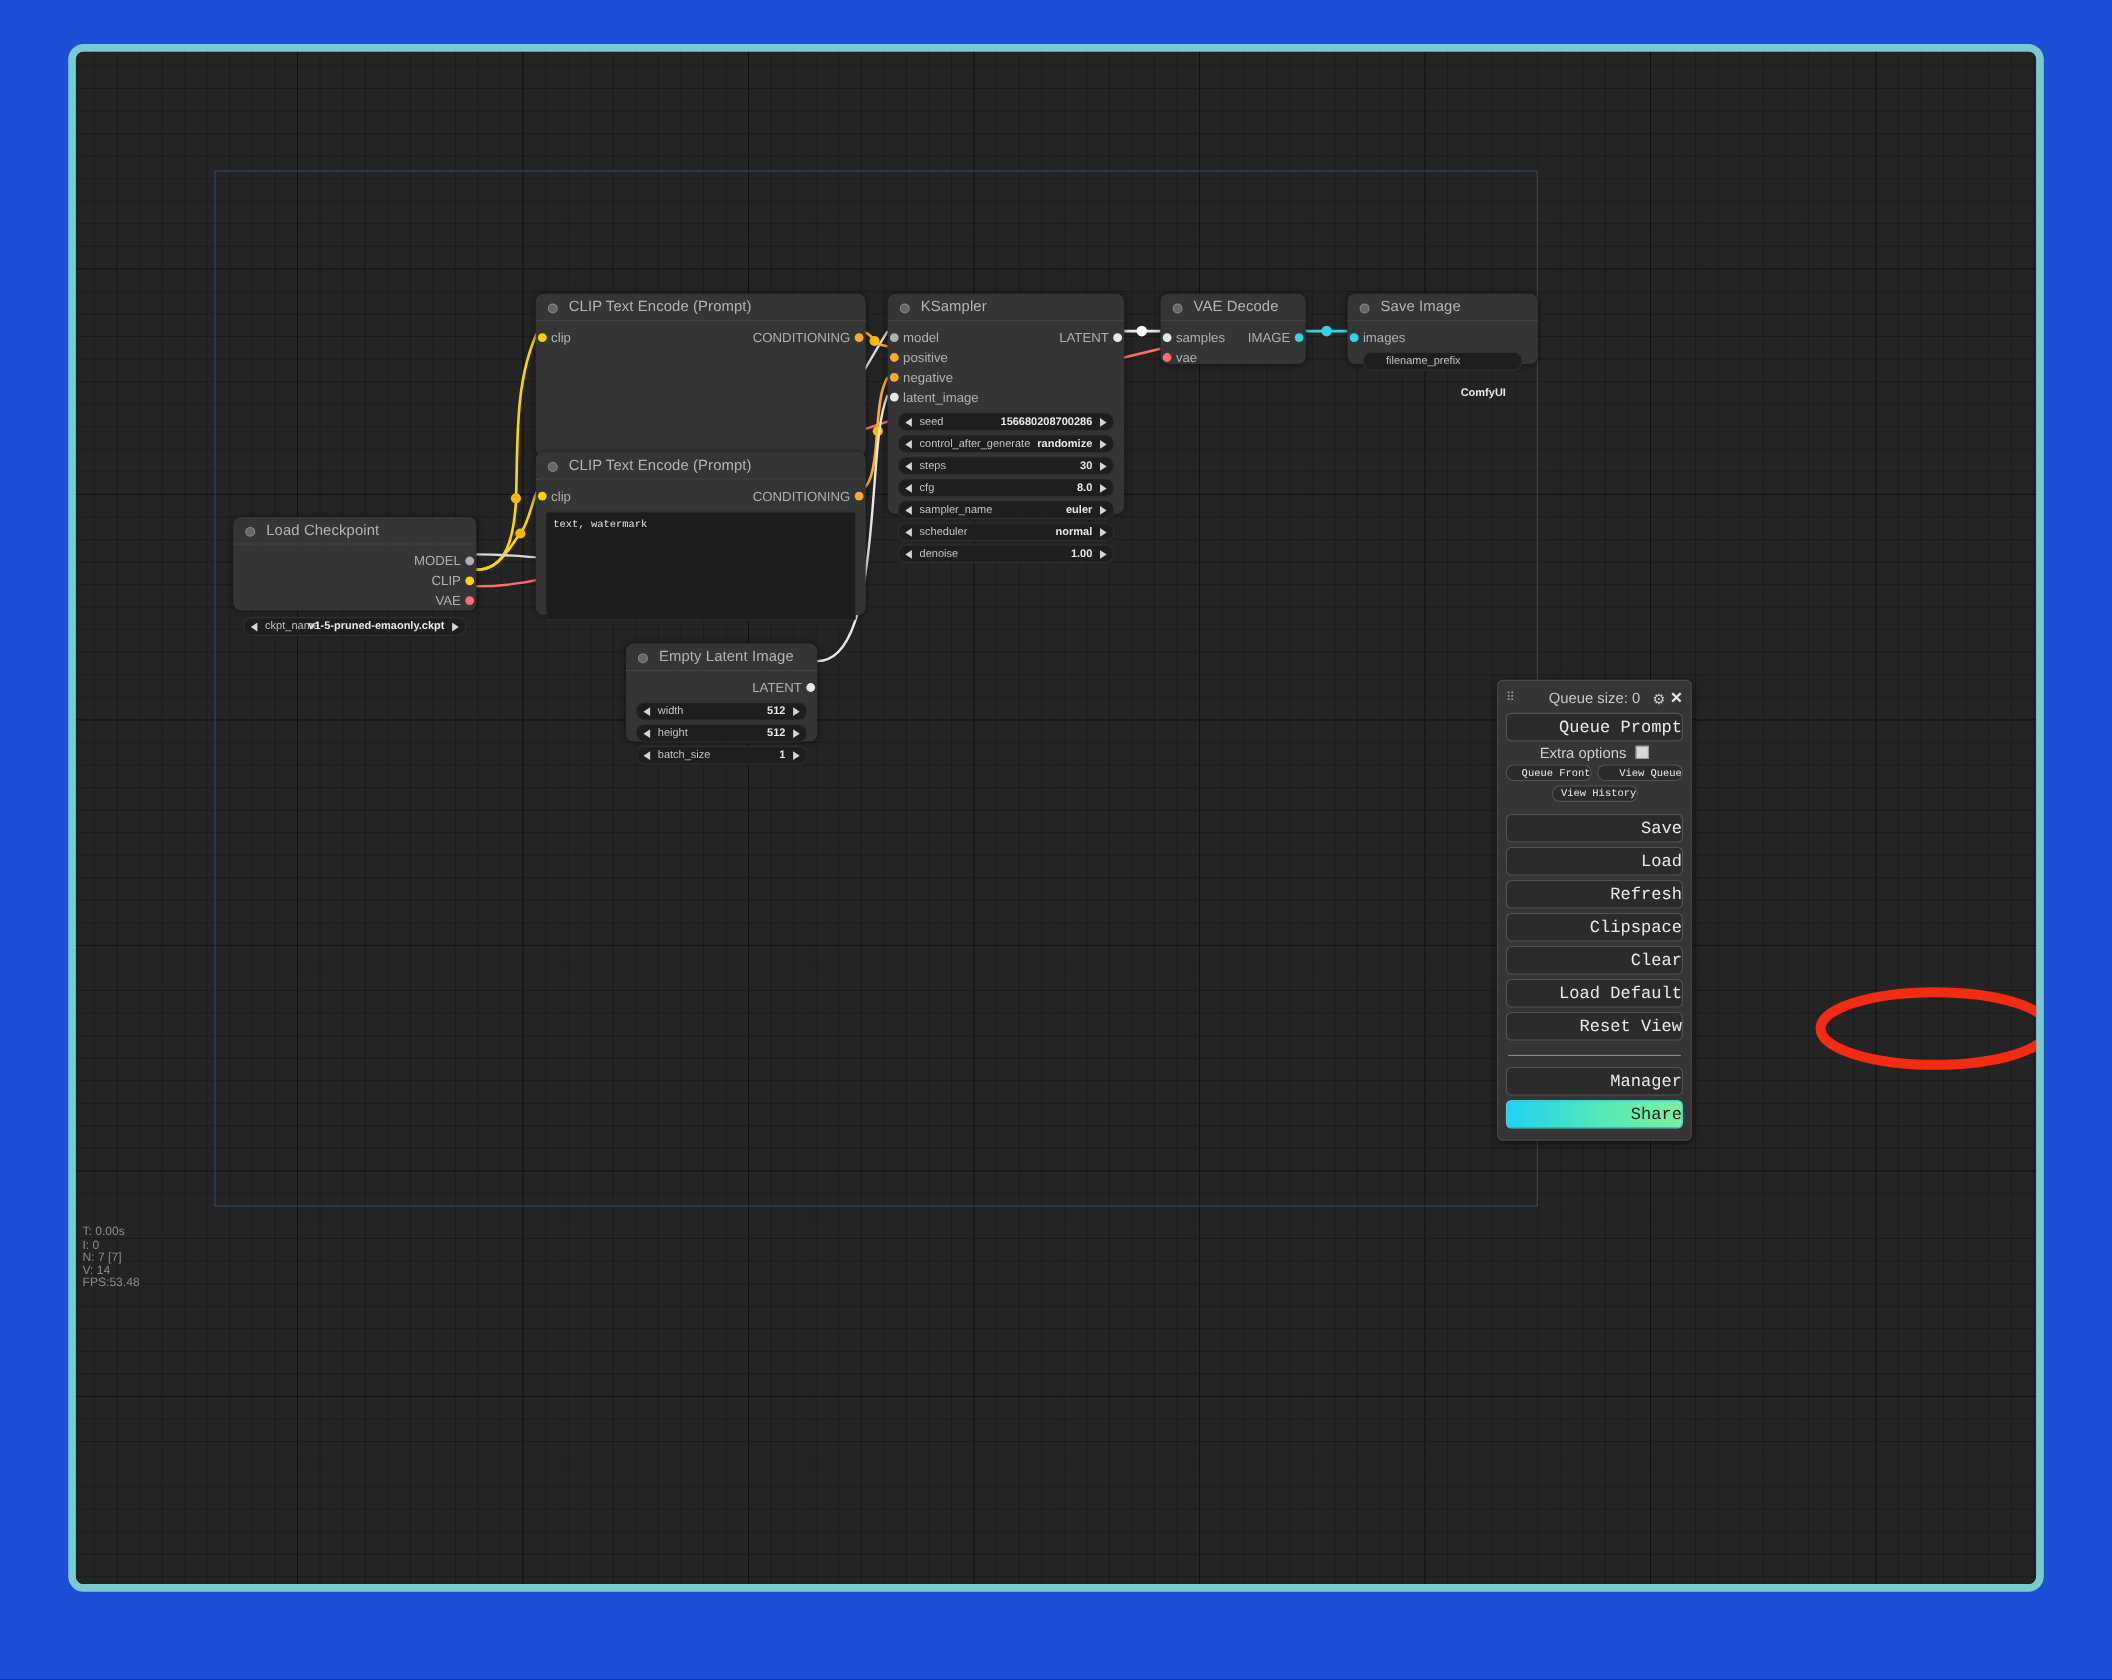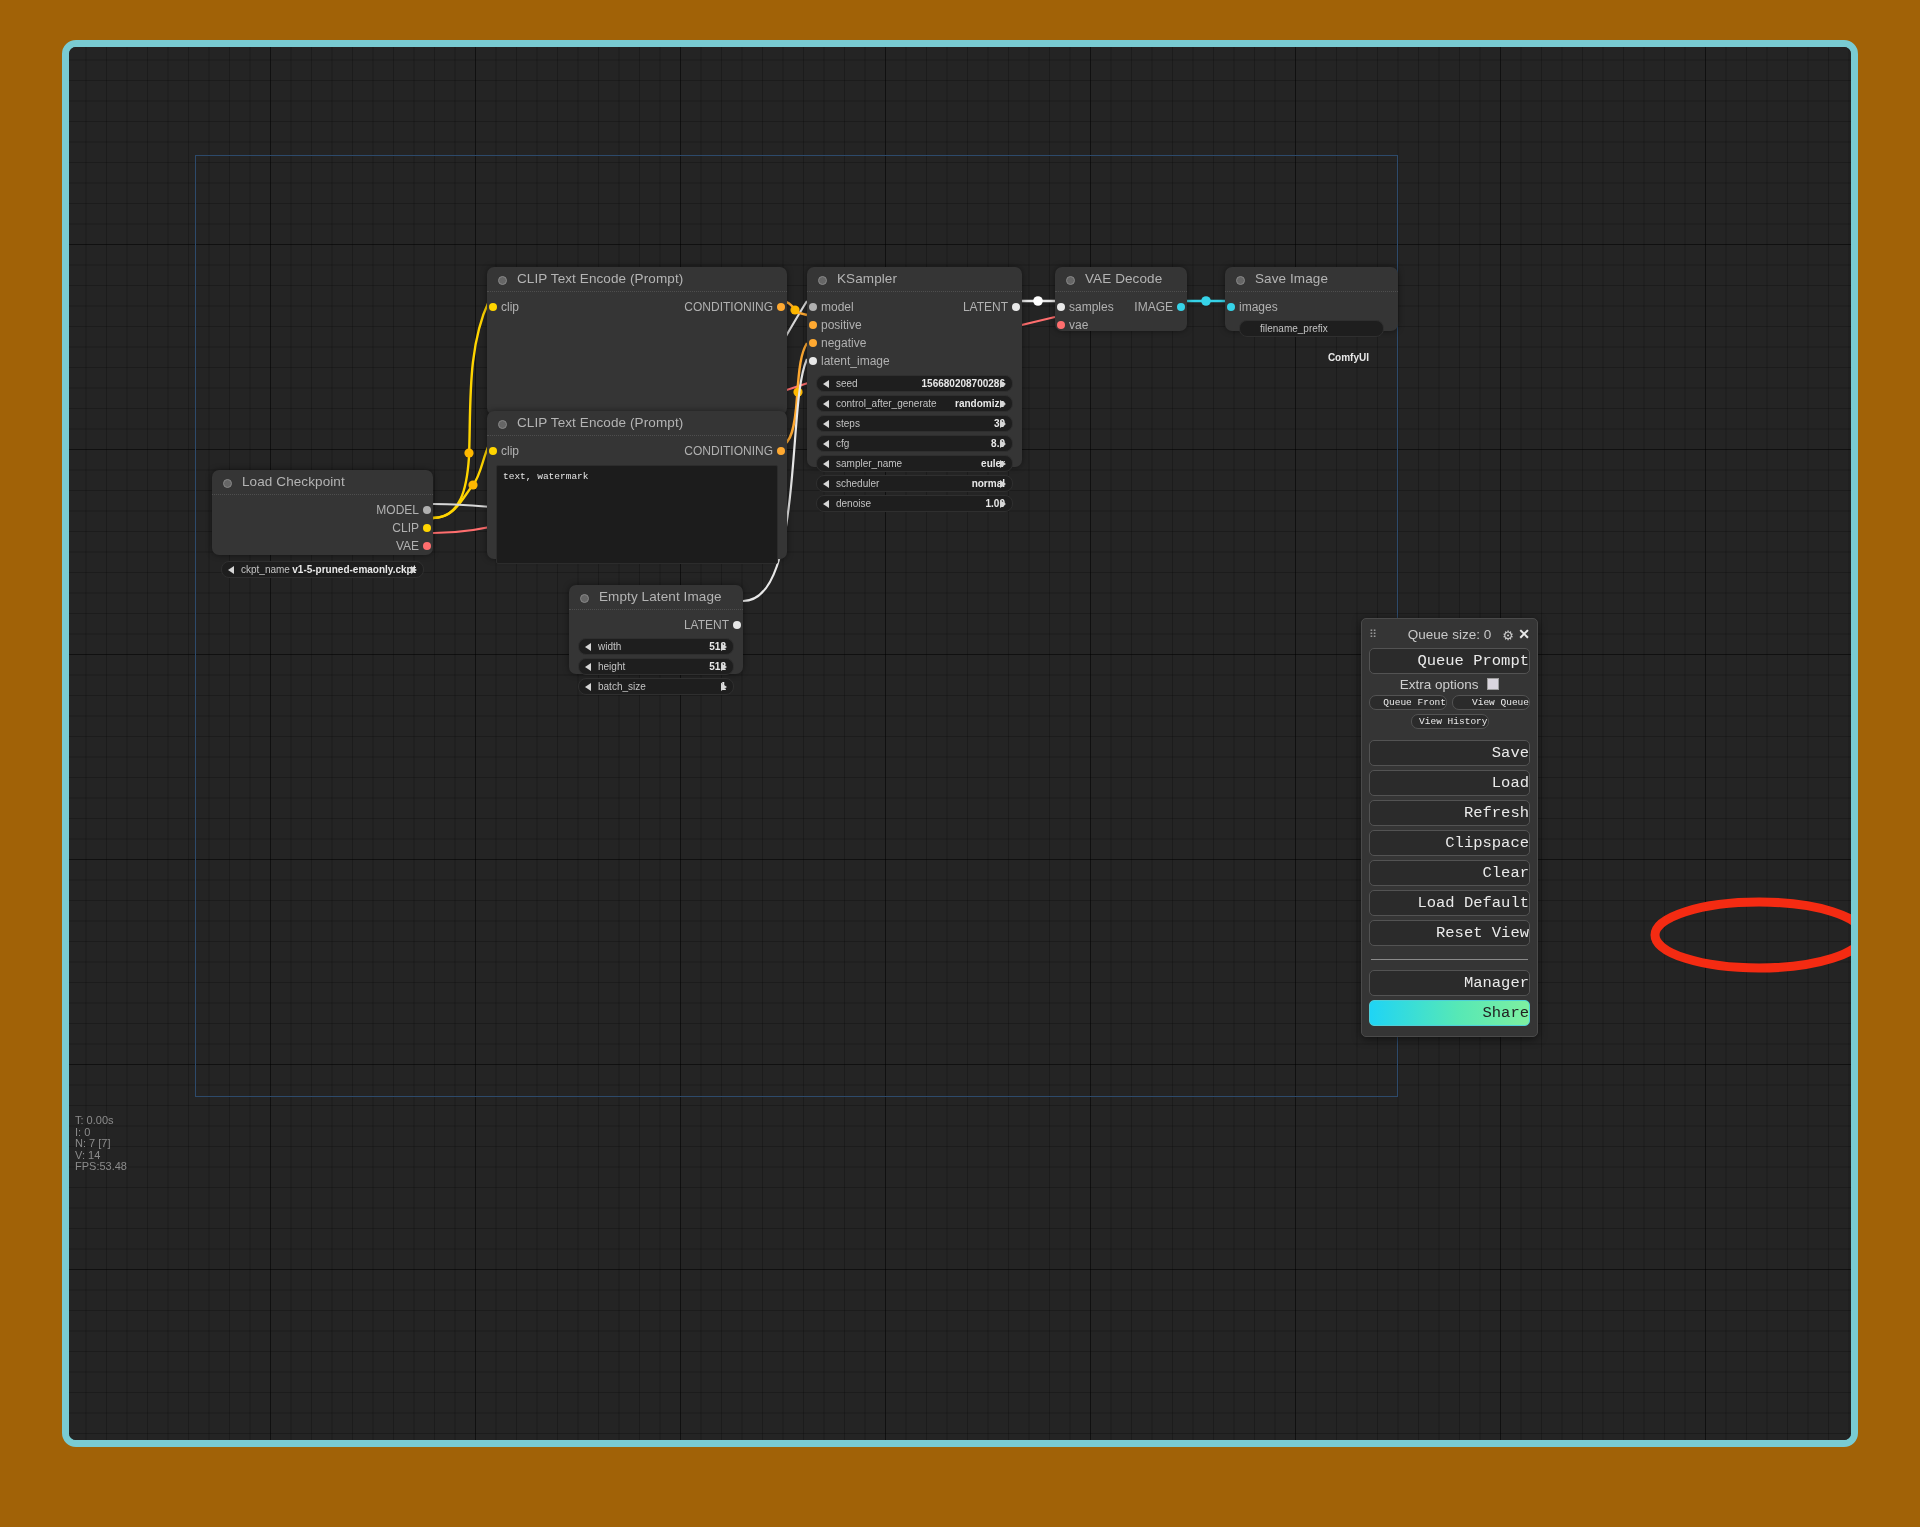--- a/index.html
+++ b/index.html
@@ -1,20 +1,20 @@
 <!DOCTYPE html>
 <html><head>
 <meta charset="utf-8">
 <style>
   html,body{margin:0;padding:0;background:#000;}
   body{width:1920px;height:1527px;overflow:hidden;
        font-family:"Liberation Sans",sans-serif;}
 
   
-  #screen{position:absolute;left:0;top:0;width:1920px;height:1527px;background:#a16207;}
+  #screen{position:absolute;left:0;top:0;width:1920px;height:1527px;background:#1d4ed8;}
   #frame{position:absolute;left:62px;top:40px;width:1796px;height:1407px;
          border:7px solid #79cbd2;border-radius:14px;box-sizing:border-box;
          background:#242424;overflow:hidden;}
 
   
   #canvas{position:absolute;left:0;top:0;width:100%;height:100%;
     background-color:#242424;
     background-image:
       linear-gradient(to right, rgba(0,0,0,.22) 1px, transparent 1px),
       linear-gradient(to bottom, rgba(0,0,0,.22) 1px, transparent 1px),
@@ -49,21 +49,21 @@
   .d-clip{background:#ffd500;}
   .d-vae{background:#ff6e6e;}
   .d-cond{background:#ffa931;}
   .d-latent{background:#e8e8e8;}
   .d-image{background:#36d3e8;}
 
   
   .wgt{position:relative;margin:3px 9px;height:15px;border-radius:8px;
        background:#1e1e1e;border:1px solid #2f2f2f;}
   .wgt .wl{position:absolute;left:19px;top:0;line-height:15px;font-size:10px;color:#c3c3c3;}
-  .wgt .wv{position:absolute;right:7px;top:0;line-height:15px;font-size:10px;
+  .wgt .wv{position:absolute;right:19px;top:0;line-height:15px;font-size:10px;
            color:#e8e8e8;font-weight:bold;}
   .wgt .ar{position:absolute;top:3.5px;width:0;height:0;}
   .wgt .arl{left:6px;border-top:4px solid transparent;border-bottom:4px solid transparent;
             border-right:6px solid #d6d6d6;}
   .wgt .arr{right:6px;border-top:4px solid transparent;border-bottom:4px solid transparent;
             border-left:6px solid #d6d6d6;}
   .wgt.plain .wl{left:20px;} .wgt.plain .wv{right:14px;margin-top:29px;}
 
   
   .ta{margin:5px 9px;background:#1c1c1c;border:1px solid #2c2c2c;border-radius:2px;

